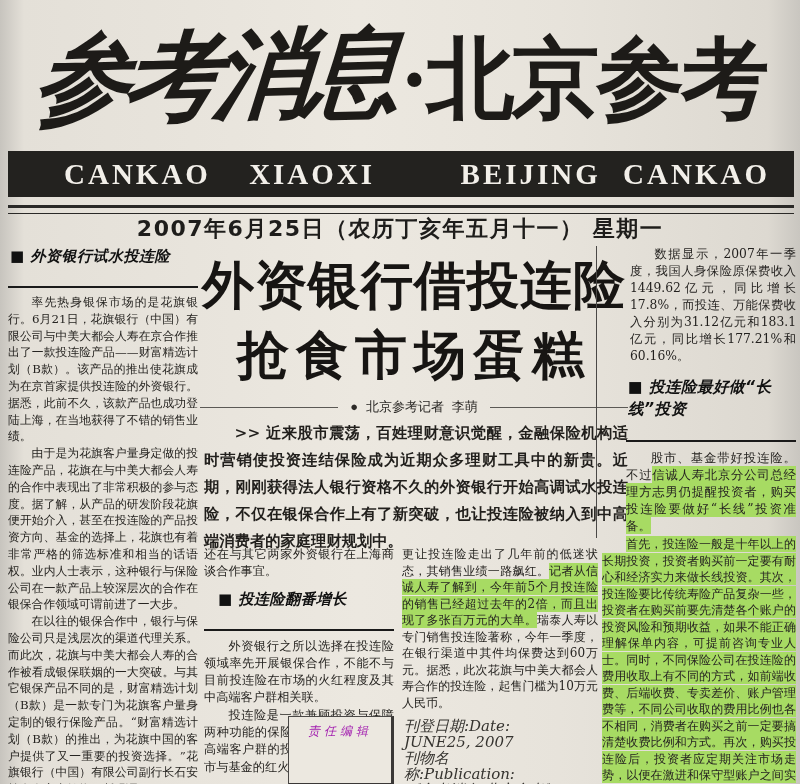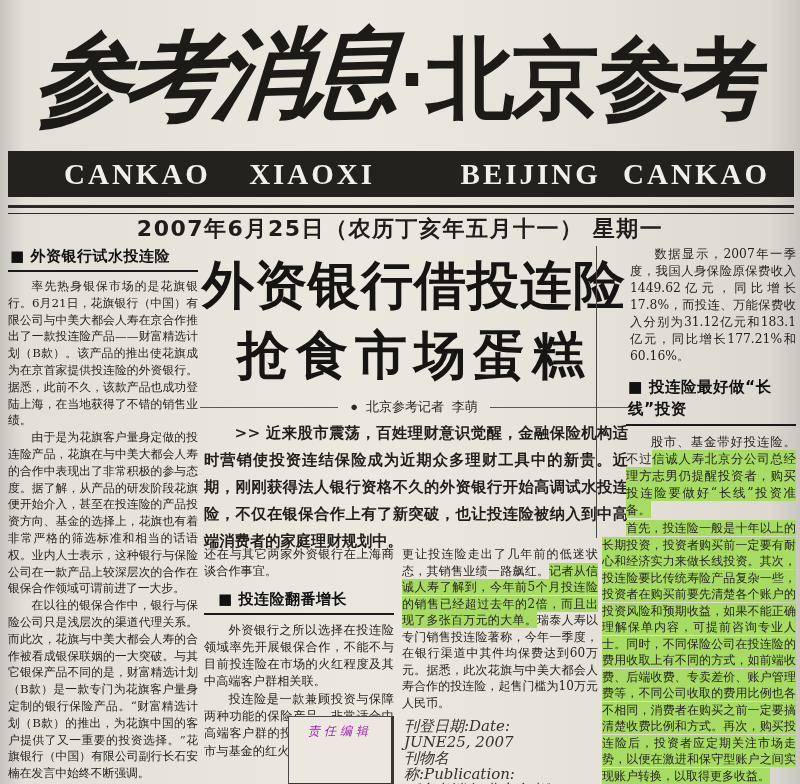--- a/index.html
+++ b/index.html
@@ -15,35 +15,35 @@
   .art-smudge{left:556;top:533;width:80;height:21;background:#a3a19d;opacity:.85;z-index:1;}
   .art-right-band{left:779;top:528;width:21;height:136;background:#8f8d89;opacity:.85;z-index:3;}
   .art-dot{left:595;top:274;width:11;height:10;background:#2b2a28;border-radius:2px;z-index:2;}
   .rule-a{left:184;top:331;width:16;height:3;background:#1c1c1c;z-index:2;}
   .rule-b{left:612;top:327;width:16;height:3;background:#1c1c1c;z-index:2;}
   
   .masthead{position:absolute;top:6px;left:0;width:100%;text-align:center;white-space:nowrap;
             color:#1d1b18;line-height:138px;z-index:2;}
   .t-script{font-family:"DejaVu Serif",serif;font-style:italic;font-weight:bold;font-size:97px;
             letter-spacing:-7px;display:inline-block;transform:rotate(-1.5deg) skewX(-5deg);margin-right:6px;}
-  .t-block{font-family:Liberation Sans, sans-serif;font-weight:900;font-size:88px;letter-spacing:-3px;}
+  .t-block{font-family:Liberation Serif, serif;font-weight:900;font-size:88px;letter-spacing:-3px;}
   .blackbar{position:absolute;top:151px;left:8px;right:6px;height:46px;background:#23221f;
             color:#f2efe9;display:flex;justify-content:space-between;align-items:center;
             padding:0 24px 0 56px;box-sizing:border-box;font-family:"Liberation Serif",serif;
             font-weight:bold;font-size:29px;letter-spacing:3px;z-index:2;}
   .latin-left{word-spacing:28px;}
   .latin-right{word-spacing:12px;}
   .double-rule{position:absolute;top:205px;left:8px;right:6px;height:5px;
                border-top:3px solid #2a2927;border-bottom:1px solid #2a2927;z-index:2;}
   .dateline{position:absolute;top:214px;left:0;width:100%;text-align:center;
             font-family:"DejaVu Sans",sans-serif;font-weight:bold;font-size:22px;
             letter-spacing:1.5px;color:#1e1d1b;z-index:2;}
   
   .subhead{font-family:"DejaVu Sans",sans-serif;font-weight:bold;font-size:15px;color:#111;
-           border-bottom:2px solid #1a1a1a;padding:1px 0 4px 2px;margin:0 0 6px 0;letter-spacing:.5px;}
+           border-bottom:2px solid #1a1a1a;padding:1px 0 20px 2px;margin:0 0 6px 0;letter-spacing:.5px;font-style:italic;}
   p{margin:0;text-align:justify;}
   .indent{text-indent:2em;}
   .green{background:#a7db63;padding:1px 0;box-decoration-break:clone;-webkit-box-decoration-break:clone;}
   
   .left-col{position:absolute;left:8px;top:246px;width:190px;height:538px;overflow:hidden;z-index:2;}
   .left-col p{font-size:11.8px;line-height:16.8px;color:#262421;}
   
   .headline{position:absolute;left:196px;top:250px;width:436px;text-align:center;z-index:2;
             font-family:"DejaVu Sans",sans-serif;font-weight:900;color:#171513;}
   .hl1{font-size:52px;line-height:70px;letter-spacing:1px;}

